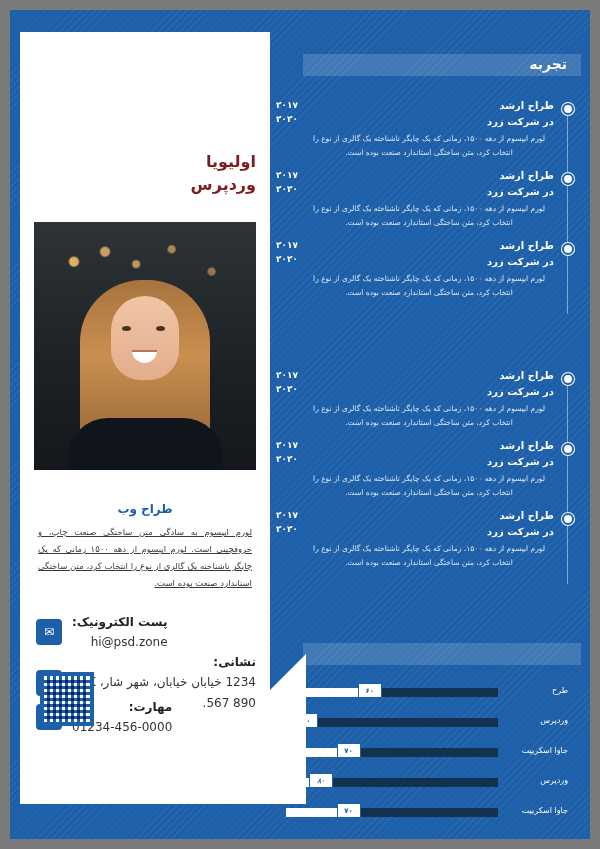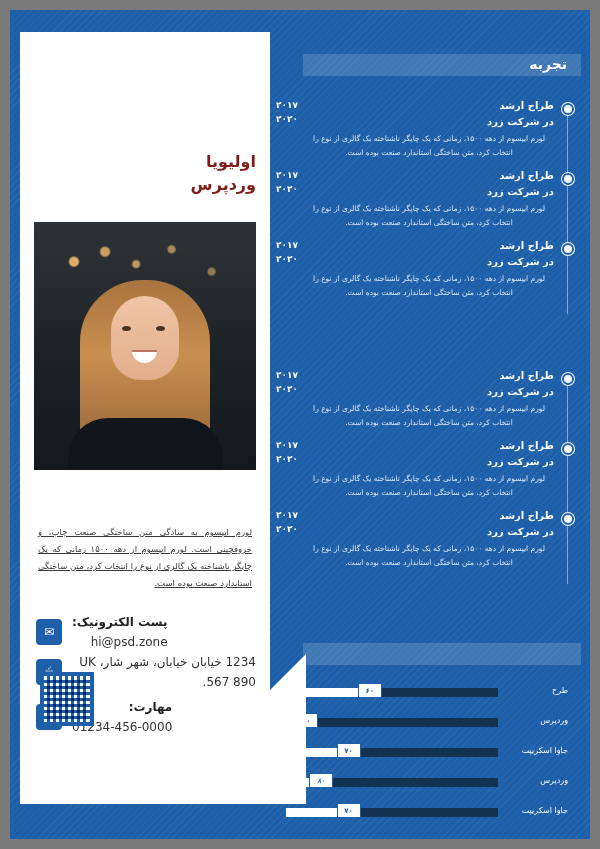--- a/index.html
+++ b/index.html
@@ -191,33 +191,35 @@
     <div class="photo">
       <div class="bg"></div>
       <div class="hair"></div>
       <div class="face"></div>
       <div class="eyeL"></div>
       <div class="eyeR"></div>
       <div class="smile"></div>
       <div class="body"></div>
     </div>
 
+    <div class="job-title">طراح وب</div>
     <div class="summary">لورم ایپسوم به سادگی متن ساختگی صنعت چاپ، و خروفچینی است. لورم ایپسوم از دهه ۱۵۰۰ زمانی که یک چاپگر ناشناخته یک گالری از نوع را انتخاب کرد، متن ساختگی استاندارد صنعت بوده است.</div>
 
     <div class="contact" id="contact-email">
       <div class="ic">✉</div>
       <div class="txt">
         <b>پست الکترونیک:</b>
         <span>hi@psd.zone</span>
       </div>
     </div>
 
     <div class="contact" id="contact-address">
       <div class="ic">🖱</div>
       <div class="txt">
+        <b>نشانی:</b>
         <span>1234 خیابان خیابان، شهر
 شار، UK 567 890.</span>
       </div>
     </div>
 
     <div class="contact" id="contact-phone">
       <div class="ic">✆</div>
       <div class="txt">
         <b>مهارت:</b>
         <span>01234-456-0000</span>

